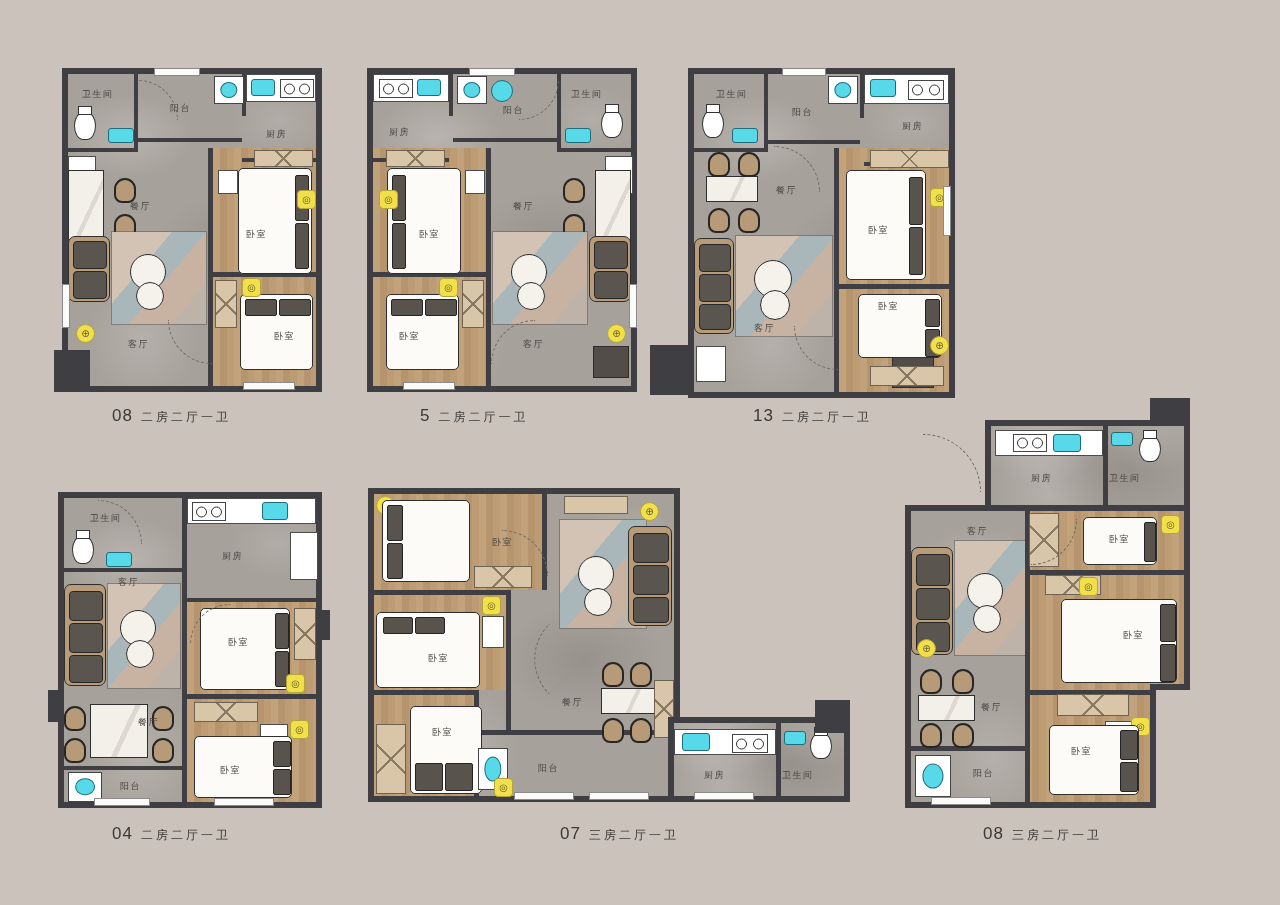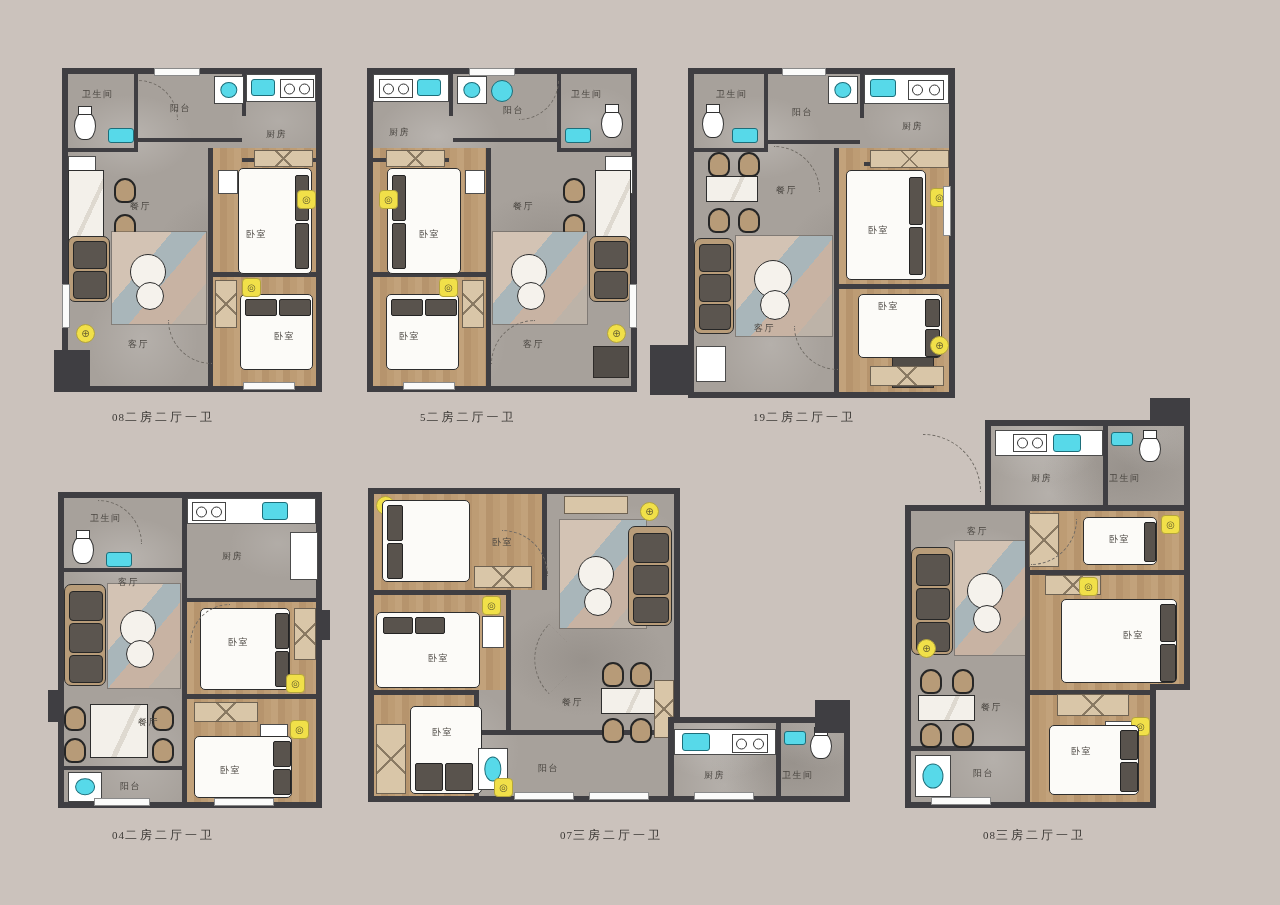--- a/index.html
+++ b/index.html
@@ -38,22 +38,22 @@
   .cab{position:absolute;background:#fff;border:1px solid #4c4c4c}
   .tcab{position:absolute;background:#d9c6a8;border:1px solid #6e6252}
   .ward{position:absolute;background:#d9c6a8;border:1px solid #6e6252;box-sizing:border-box;
     background-image:linear-gradient(45deg,transparent calc(50% - 1px),#8a7a63 calc(50% - 1px) calc(50% + 1px),transparent calc(50% + 1px)),
       linear-gradient(135deg,transparent calc(50% - 1px),#8a7a63 calc(50% - 1px) calc(50% + 1px),transparent calc(50% + 1px))}
   .badge{position:absolute;width:17px;height:17px;background:#f1e049;border:1px solid #b3a43c;border-radius:4px;display:flex;align-items:center;justify-content:center;font-size:10px;line-height:1;color:#6a6331}
   .badge.round{border-radius:50%}
   .arc{position:absolute;border-top:1.2px dashed #6f6a64;border-left:1.2px dashed #6f6a64;border-top-left-radius:100%;box-sizing:border-box}
   .win{position:absolute;background:#fbfbfa;border:1px solid #8a8a8a;box-sizing:border-box}
   .caption{position:absolute;color:#3b3835;white-space:nowrap}
-  .cap-id{font-family:Liberation Serif, serif;font-size:11px;letter-spacing:1px}
-  .cap-type{font-family:"DejaVu Sans",sans-serif;font-size:12px;letter-spacing:3px;}
+  .cap-id{font-family:Liberation Sans, sans-serif;font-size:17px;letter-spacing:1px}
+  .cap-type{font-family:"DejaVu Sans",sans-serif;font-size:12px;letter-spacing:3px;margin-left:8px}
 </style>
 </head>
 <body>
 
 <div class="plan" style="left:62px;top:68px;width:260px;height:324px">
   <div class="block" style="left:0;top:0;width:260px;height:324px">
     <div class="room wood" style="left:145px;top:74px;width:103px;height:238px"></div>
     <div class="iwall" style="left:140px;top:74px;width:5px;height:238px"></div>
     <div class="iwall" style="left:66px;top:0;width:4px;height:78px"></div>
     <div class="iwall" style="left:0;top:74px;width:70px;height:4px"></div>
@@ -418,21 +418,21 @@
   <div class="arc" style="left:18px;top:36px;width:58px;height:58px;transform:rotate(90deg)"></div>
 </div>
 
 <div class="caption" style="left:112px;top:406px">
   <span class="cap-id">08</span><span class="cap-type">二房二厅一卫</span>
 </div>
 <div class="caption" style="left:420px;top:406px">
   <span class="cap-id">5</span><span class="cap-type">二房二厅一卫</span>
 </div>
 <div class="caption" style="left:753px;top:406px">
-  <span class="cap-id">19</span><span class="cap-type">二房二厅一卫</span>
+  <span class="cap-id">13</span><span class="cap-type">二房二厅一卫</span>
 </div>
 <div class="caption" style="left:112px;top:824px">
   <span class="cap-id">04</span><span class="cap-type">二房二厅一卫</span>
 </div>
 <div class="caption" style="left:560px;top:824px">
   <span class="cap-id">07</span><span class="cap-type">三房二厅一卫</span>
 </div>
 <div class="caption" style="left:983px;top:824px">
   <span class="cap-id">08</span><span class="cap-type">三房二厅一卫</span>
 </div>

